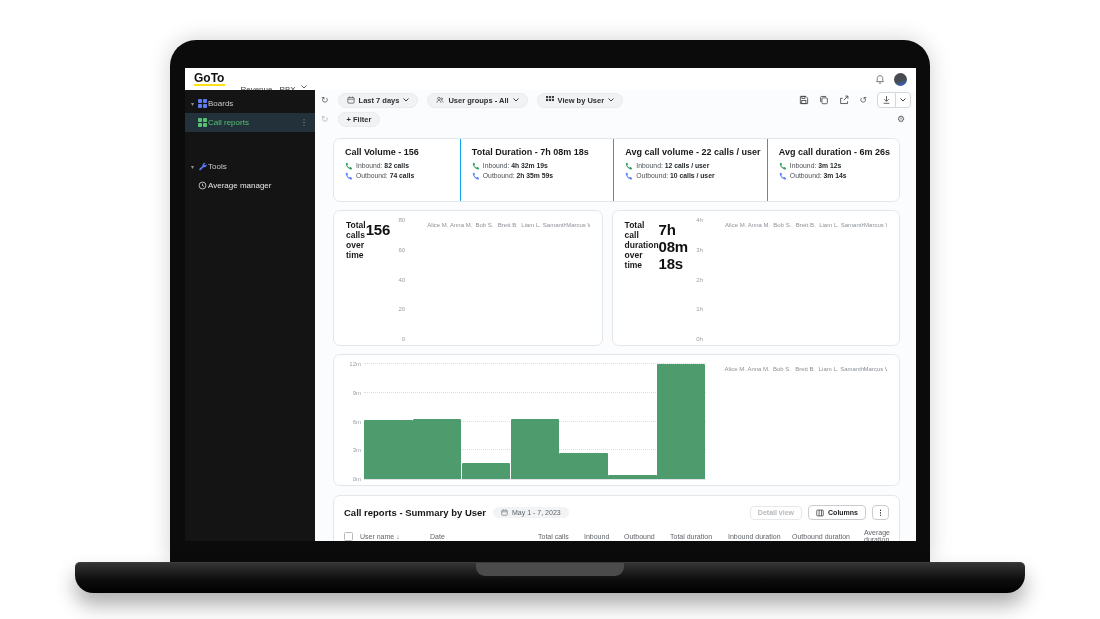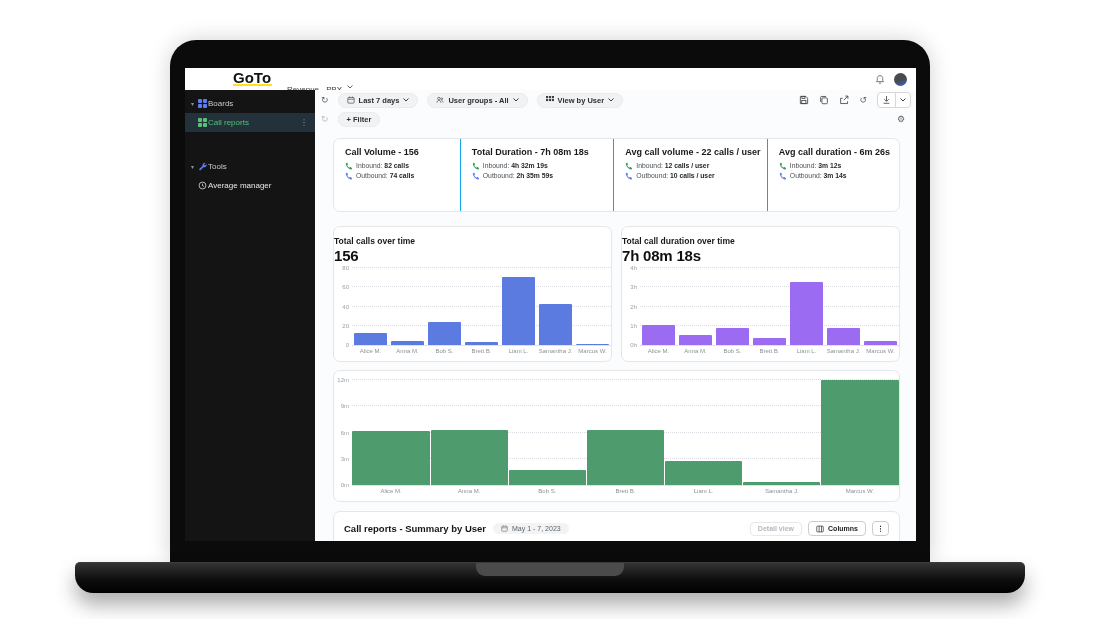--- a/index.html
+++ b/index.html
@@ -11,21 +11,21 @@
   .base{position:absolute;left:75px;top:562px;width:950px;height:30px;
         background:linear-gradient(#343434,#0e0e0e 55%,#000);
         border-radius:5px 5px 18px 18px;border-top:1px solid #3c3c3c;
         box-shadow:0 12px 20px rgba(0,0,0,.32);}
   .notch{position:absolute;left:50%;top:0;transform:translateX(-50%);width:148px;height:13px;
          background:#4b4b4b;border-radius:0 0 9px 9px;}
   
   .ui{position:absolute;left:15px;top:28px;width:731px;height:473px;background:#fff;overflow:hidden;
       font-size:8px;color:#202124;}
   .appbar{height:22px;display:flex;align-items:center;padding:0 9px;border-bottom:1px solid #ececec;background:#fff;}
-  .logo{font-weight:bold;font-size:15px;color:#111;border-bottom:2.5px solid #ffe01b;line-height:10px;padding:0 1px 1px 0;margin-left:39px;}
+  .logo{font-weight:bold;font-size:12px;color:#111;border-bottom:2.5px solid #ffe01b;line-height:10px;padding:0 1px 1px 0;}
   .board-sel{margin-left:15px;display:flex;align-items:flex-start;gap:5px;font-size:8px;color:#3c4043;cursor:default;margin-top:20px;}
   .spacer{flex:1;}
   .avatar{width:13px;height:13px;border-radius:50%;background:linear-gradient(160deg,#474b50 55%,#2f6bdf);margin-left:9px;}
   .body{position:absolute;top:22px;left:0;right:0;bottom:0;display:flex;}
   
   .sidebar{width:130px;background:#141414;padding-top:4px;flex:none;}
   .side-item{height:19px;display:flex;align-items:center;gap:1px;padding:0 6px;font-size:8px;color:#c6cbce;cursor:default;}
   .side-item .lbl{flex:1;white-space:nowrap;overflow:hidden;}
   .side-item.active{background:#22313a;color:#55c274;}
   .caret{font-size:6px;color:#8a8f93;width:6px;flex:none;}
@@ -41,28 +41,28 @@
   .pill{display:flex;align-items:center;gap:4px;background:#f0f2f3;border:1px solid #e9ebed;border-radius:10px;
         padding:2px 8px;font-size:7.5px;font-weight:600;color:#2b2f33;white-space:nowrap;cursor:default;}
   .right-icons{margin-left:auto;display:flex;align-items:center;gap:10px;}
   .split{display:flex;border:1px solid #d5d8db;border-radius:4px;background:#fff;overflow:hidden;}
   .split>div{padding:2px 4px;display:flex;align-items:center;}
   .split>div+div{border-left:1px solid #d5d8db;}
   .gear-row-icon{margin-left:auto;margin-right:6px;}
   
   .content{flex:1;overflow:hidden;padding:9px 16px 0 18px;}
   .card{background:#fff;border:1px solid #e4e7ea;border-radius:7px;box-sizing:border-box;}
-  .summary{display:grid;grid-template-columns:1fr 1.22fr 1.22fr 1.05fr;height:74px;margin-bottom:14px;}
+  .summary{display:grid;grid-template-columns:1fr 1.22fr 1.22fr 1.05fr;height:64px;margin-bottom:8px;}
   .sum-sec{padding:8px 11px;border-left:1px solid #0ea5e9;min-width:0;}
   .sum-sec:first-child{border-left:none;}
   .sum-title{font-size:9px;font-weight:700;color:#17191b;margin-bottom:4px;white-space:nowrap;}
   .sum-row{display:flex;align-items:center;gap:3px;font-size:6.8px;color:#4b5054;line-height:10px;white-space:nowrap;}
   .sum-row b{color:#1f2326;}
   .charts2{display:grid;grid-template-columns:1fr 1fr;gap:9px;margin-bottom:8px;}
-  .chart-card{padding:9px 0 5px;display:flex;flex-direction:column;}
+  .chart-card{padding:9px 12px 5px;display:flex;flex-direction:row;}
   .chart-card.h2{height:136px;}
   .chart-card.h3{height:132px;margin-bottom:9px;}
   .c-title{font-size:8.5px;font-weight:700;color:#17191b;}
   .c-value{font-size:15px;font-weight:700;color:#0e1012;margin:1px 0 4px;letter-spacing:-.2px;}
   .plot{flex:1;position:relative;margin-left:18px;border-bottom:1px solid #dfe3e7;}
   .gridline{position:absolute;left:0;right:0;border-top:1px dotted #d9dde1;height:0;}
   .ytick{position:absolute;right:100%;margin-right:3px;font-size:6px;color:#9aa1a7;transform:translateY(50%);white-space:nowrap;}
   .bars{position:absolute;left:0;right:0;top:0;bottom:0;display:flex;align-items:flex-end;}
   .slot{flex:1;height:100%;display:flex;align-items:flex-end;justify-content:center;min-width:0;}
   .bar{border-radius:1px 1px 0 0;min-height:1px;}

